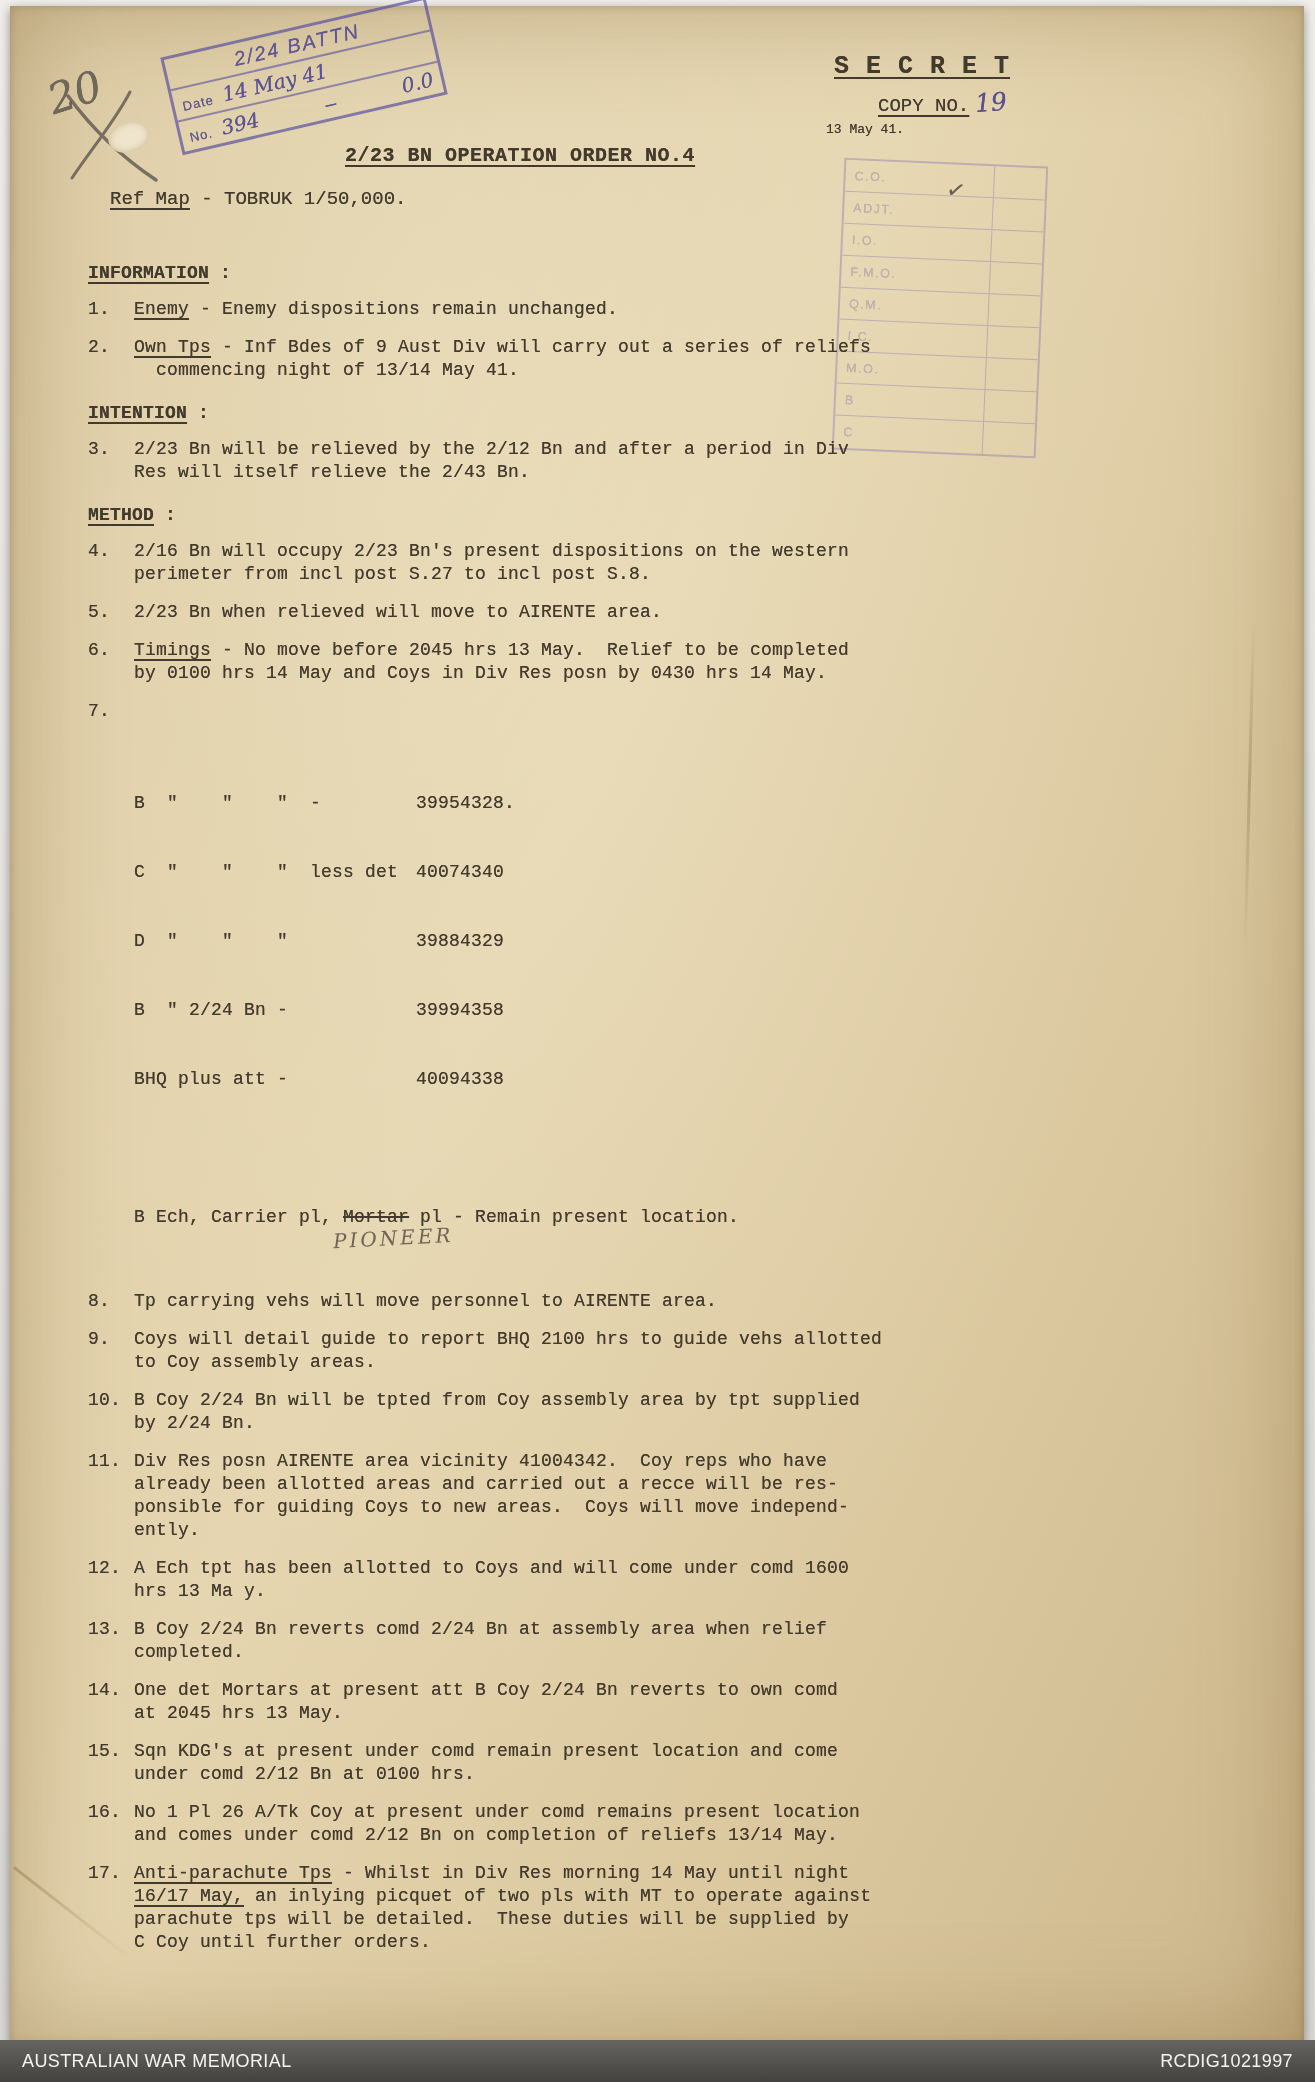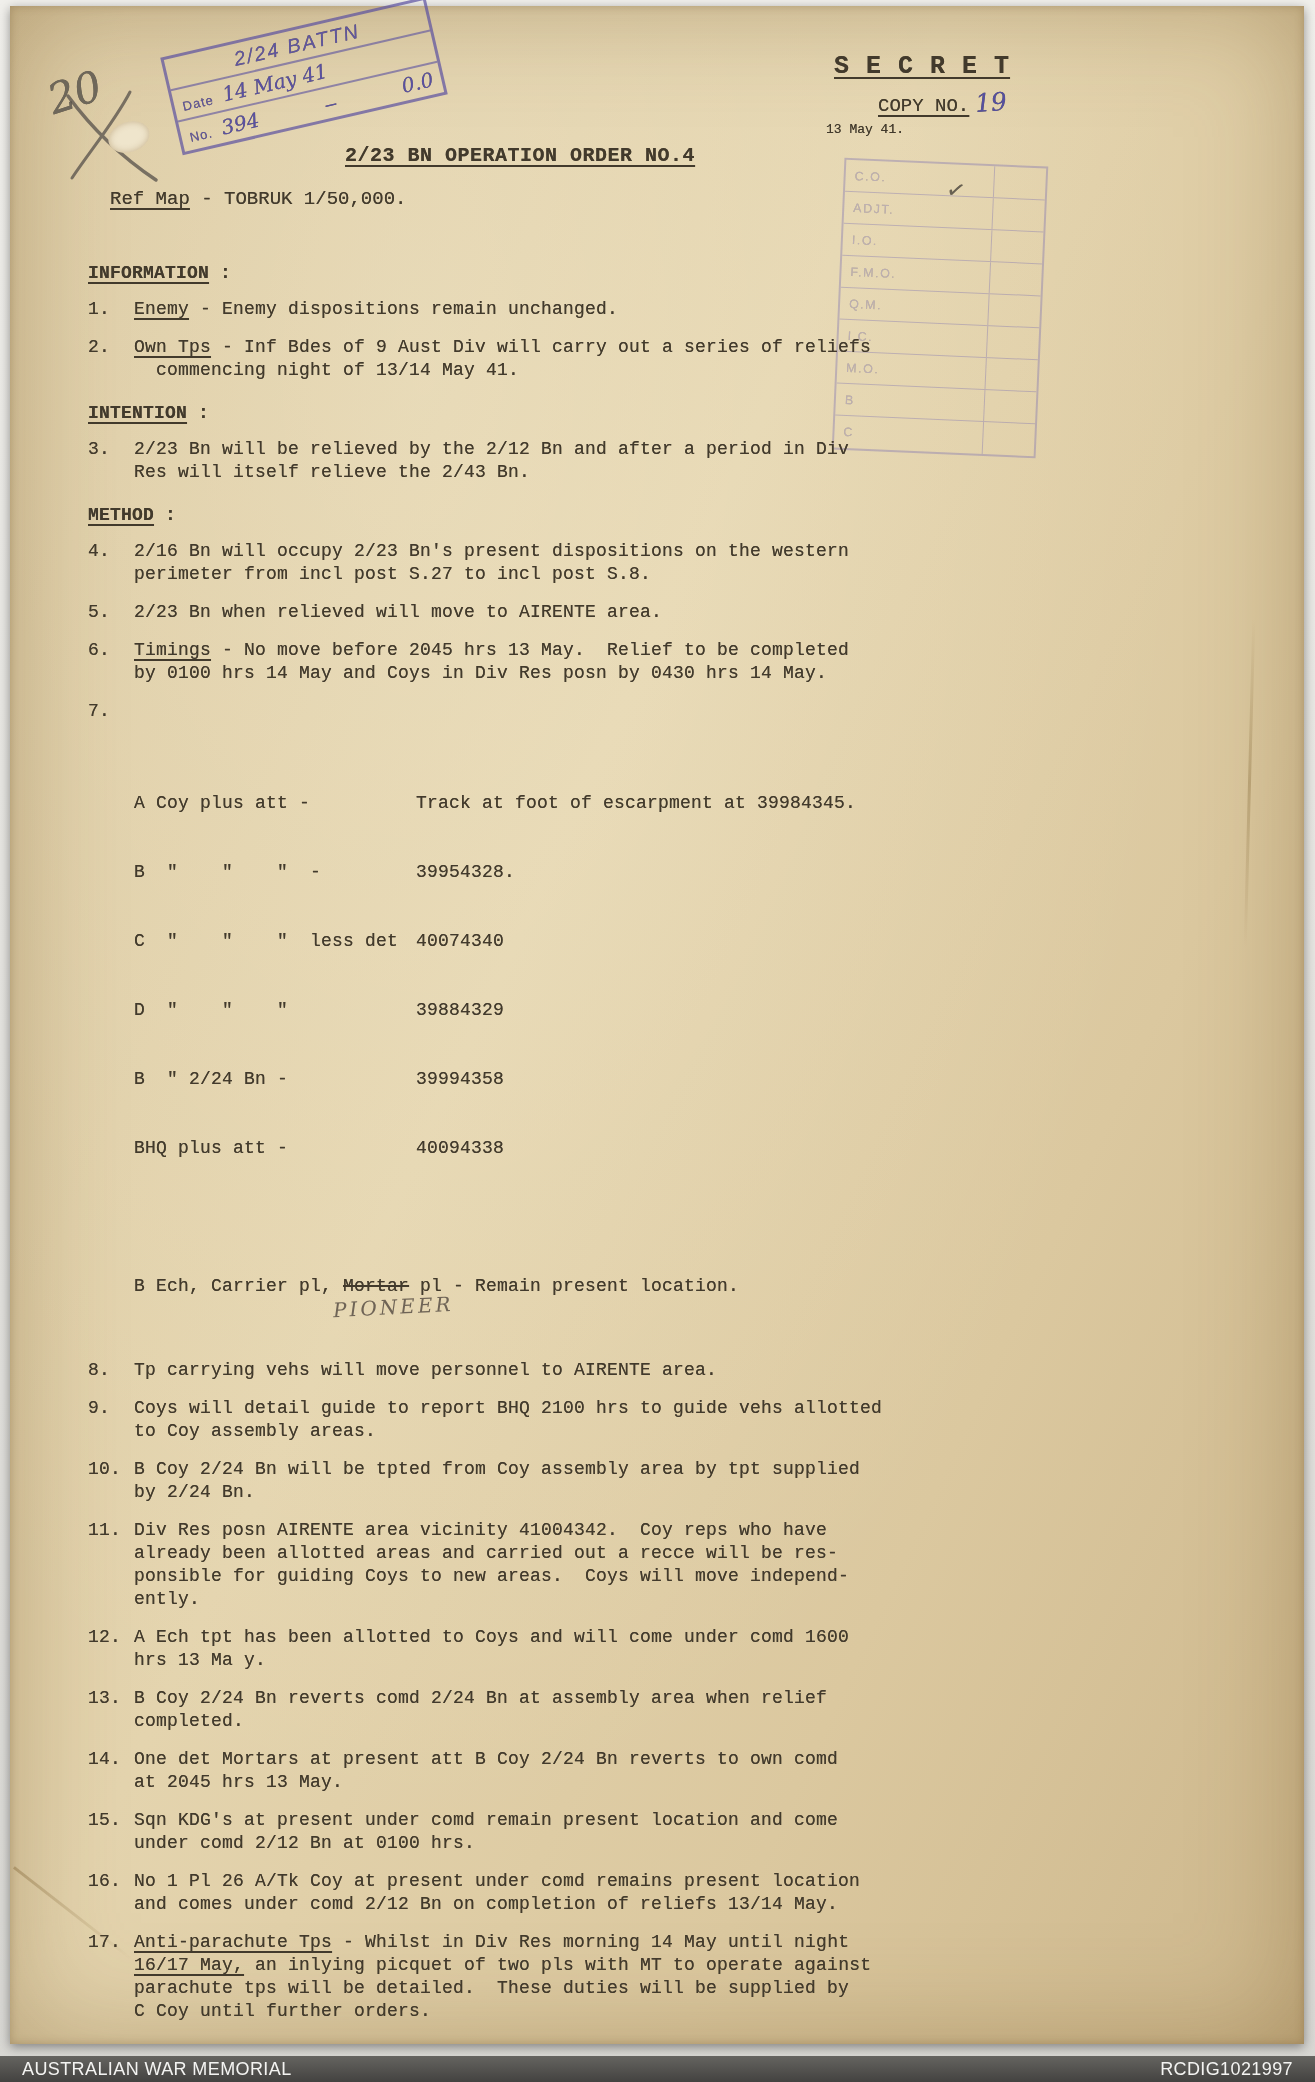--- a/index.html
+++ b/index.html
@@ -77,21 +77,21 @@
 
   
   .crease-v { position:absolute; left:1238px; top:612px; width:3px; height:330px;
               background:linear-gradient(rgba(118,88,38,0), rgba(118,88,38,.3), rgba(118,88,38,0));
               transform:rotate(1.5deg); }
   .crease-d { position:absolute; left:-12px; top:1906px; width:150px; height:3px;
               background:linear-gradient(90deg, rgba(118,88,38,.35), rgba(118,88,38,0));
               transform:rotate(38deg); }
 
   
-  .footer { position:absolute; left:0; bottom:0; width:100%; height:26px;
+  .footer { position:absolute; left:0; bottom:0; width:100%; height:42px;
             background:linear-gradient(#656460, #434240);
             display:flex; justify-content:space-between; align-items:center;
             padding:0 22px; font-family:"Liberation Sans", sans-serif;
             font-size:18px; color:#f4f4f2; letter-spacing:.4px; }
 </style>
 </head>
 <body>
 
 <div class="scan">
   <div class="paper type">
@@ -204,21 +204,20 @@
       <div class="para">
         <span class="num">6.</span>
         <div class="ptext"><span class="u">Timings</span><span> - No move before 2045 hrs 13 May.  Relief to be completed
 by 0100 hrs 14 May and Coys in Div Res posn by 0430 hrs 14 May.</span></div>
       </div>
 
       <div class="para">
         <span class="num">7.</span>
         <div class="ptext">
           <div>
-            <div class="arow"><span class="acol-l">A Coy plus att -</span><span class="acol-r">Track at foot of escarpment at 39984345.</span></div>
             <div class="arow"><span class="acol-l">B  "    "    "  -</span><span class="acol-r">39954328.</span></div>
             <div class="arow"><span class="acol-l">C  "    "    "  less det</span><span class="acol-r">40074340</span></div>
             <div class="arow"><span class="acol-l">D  "    "    "</span><span class="acol-r">39884329</span></div>
             <div class="arow"><span class="acol-l">B  " 2/24 Bn -</span><span class="acol-r">39994358</span></div>
             <div class="arow"><span class="acol-l">BHQ plus att -</span><span class="acol-r">40094338</span></div>
           </div>
           <div><span>B Ech, Carrier pl, </span><span class="strikewrap"><span class="strike">Mortar</span><span class="pioneer">PIONEER</span></span><span> pl - Remain present location.</span></div>
         </div>
       </div>
 

